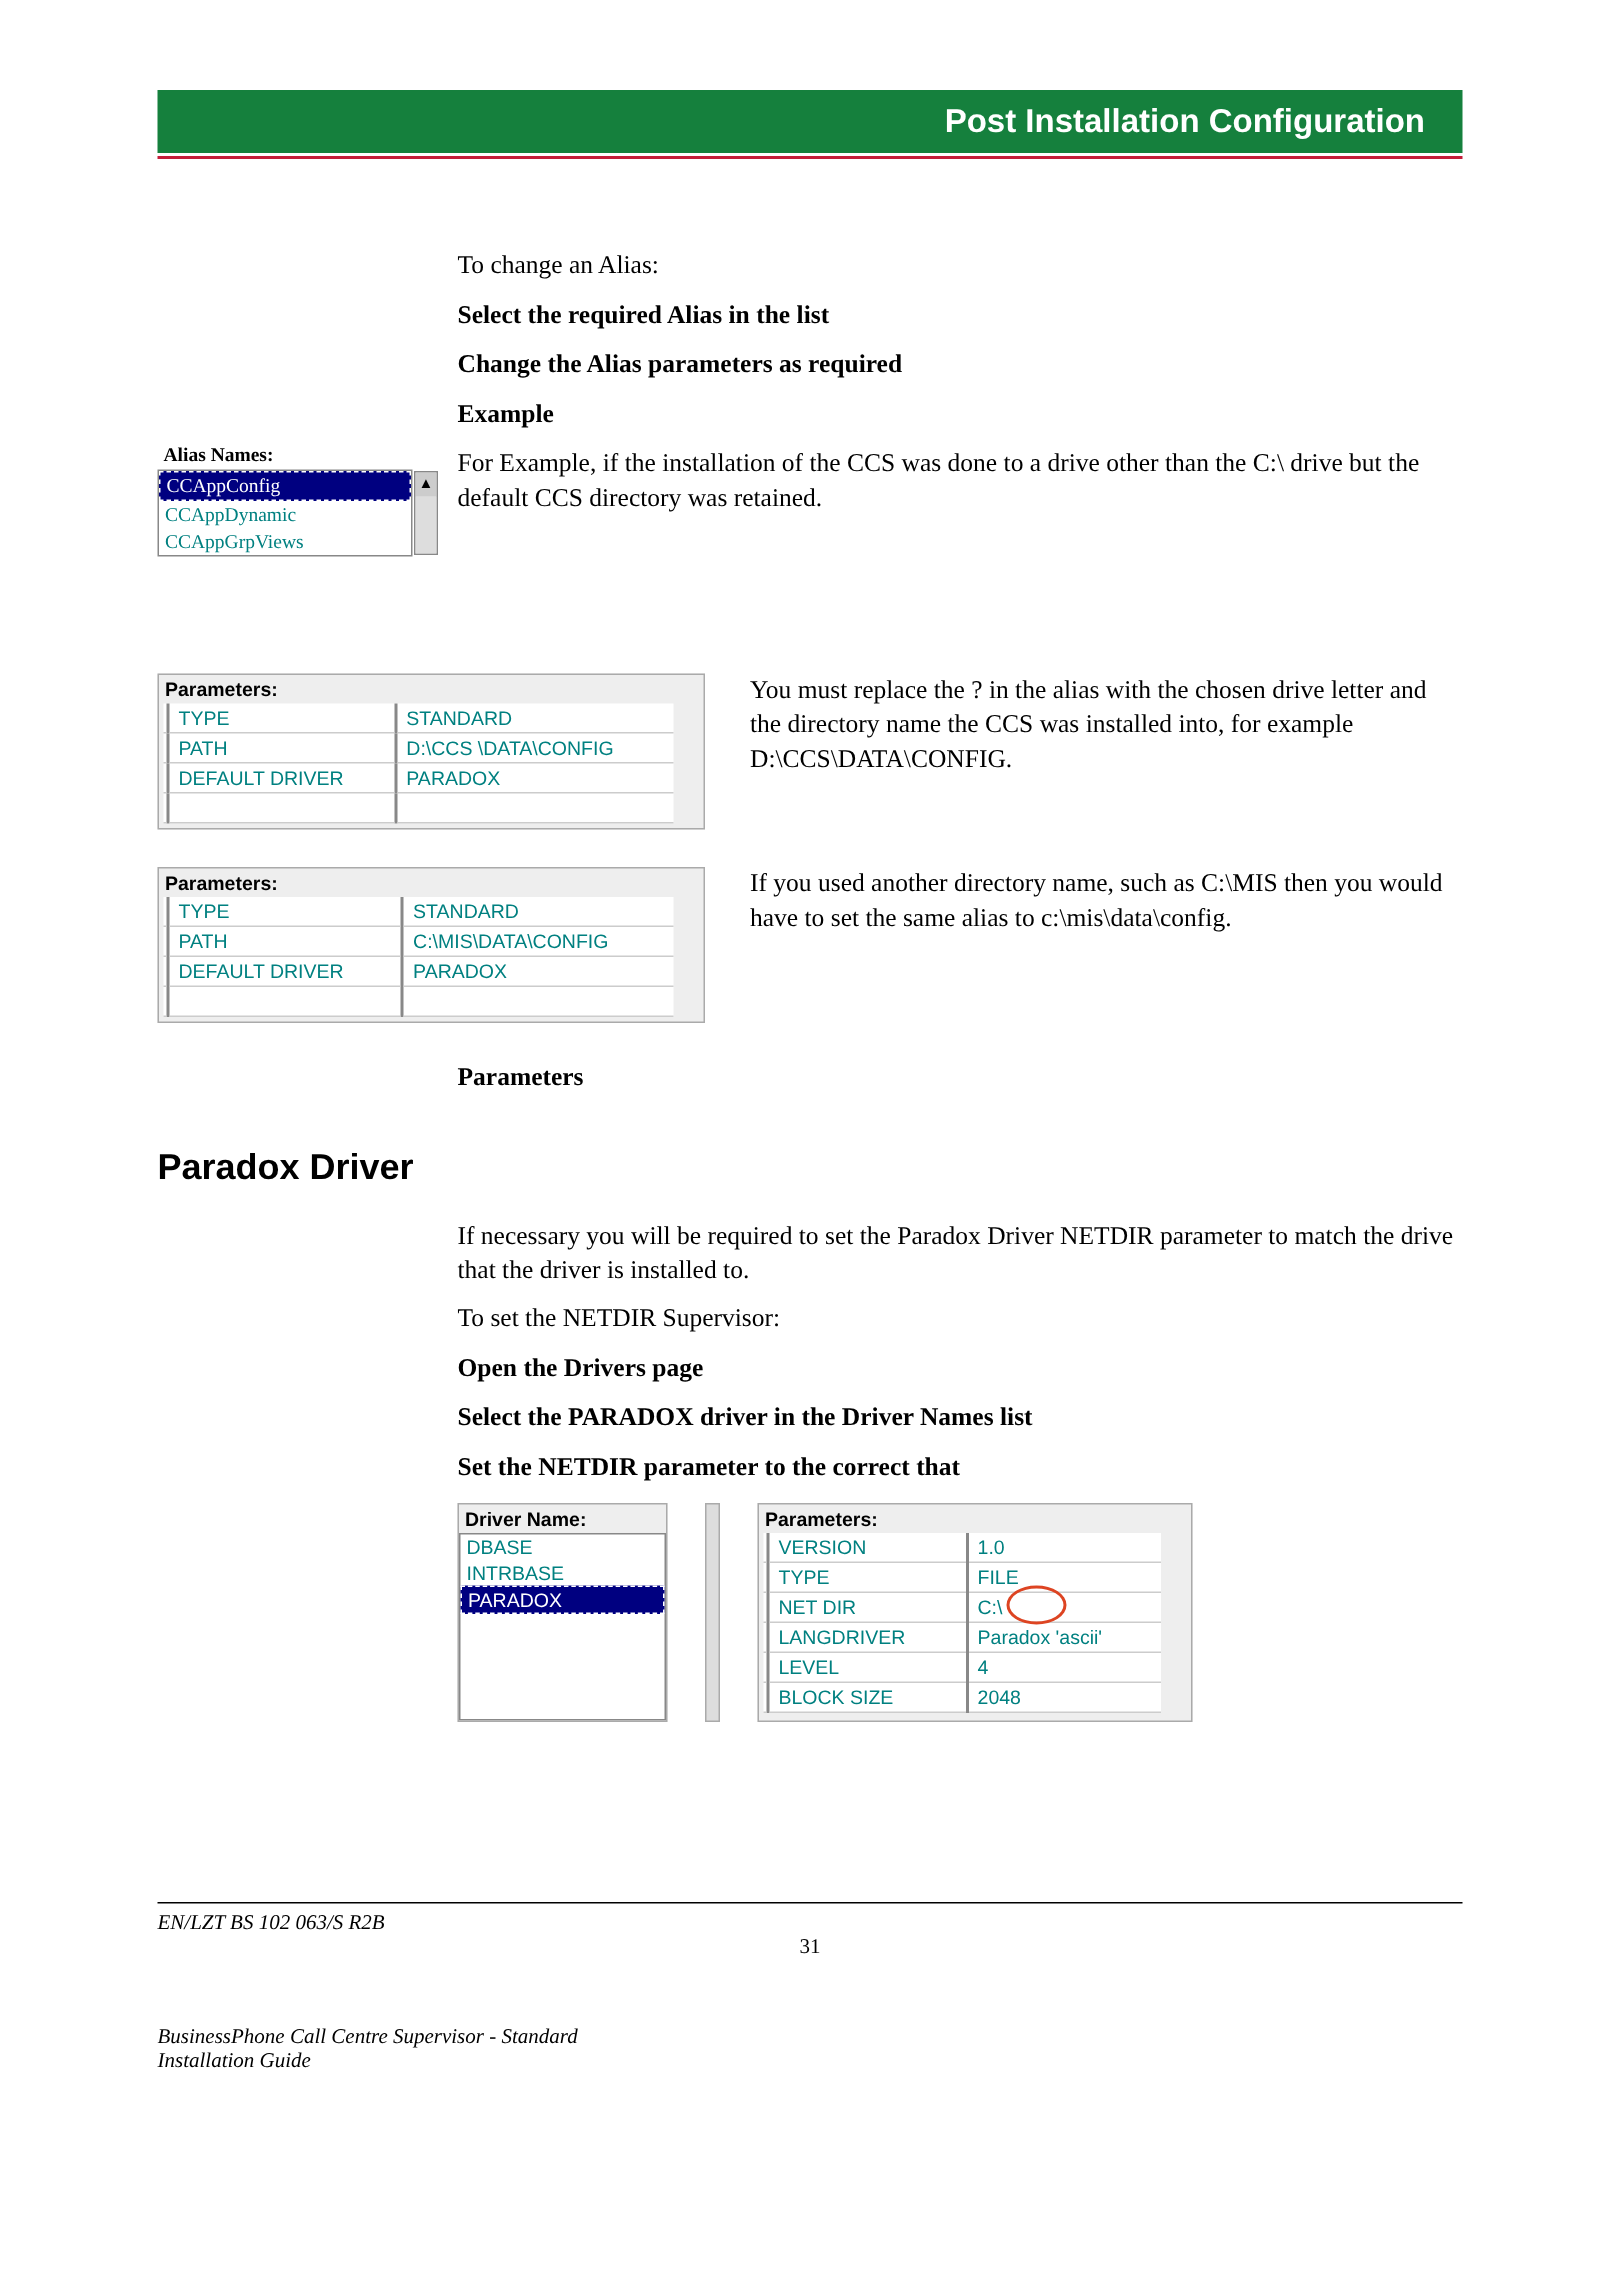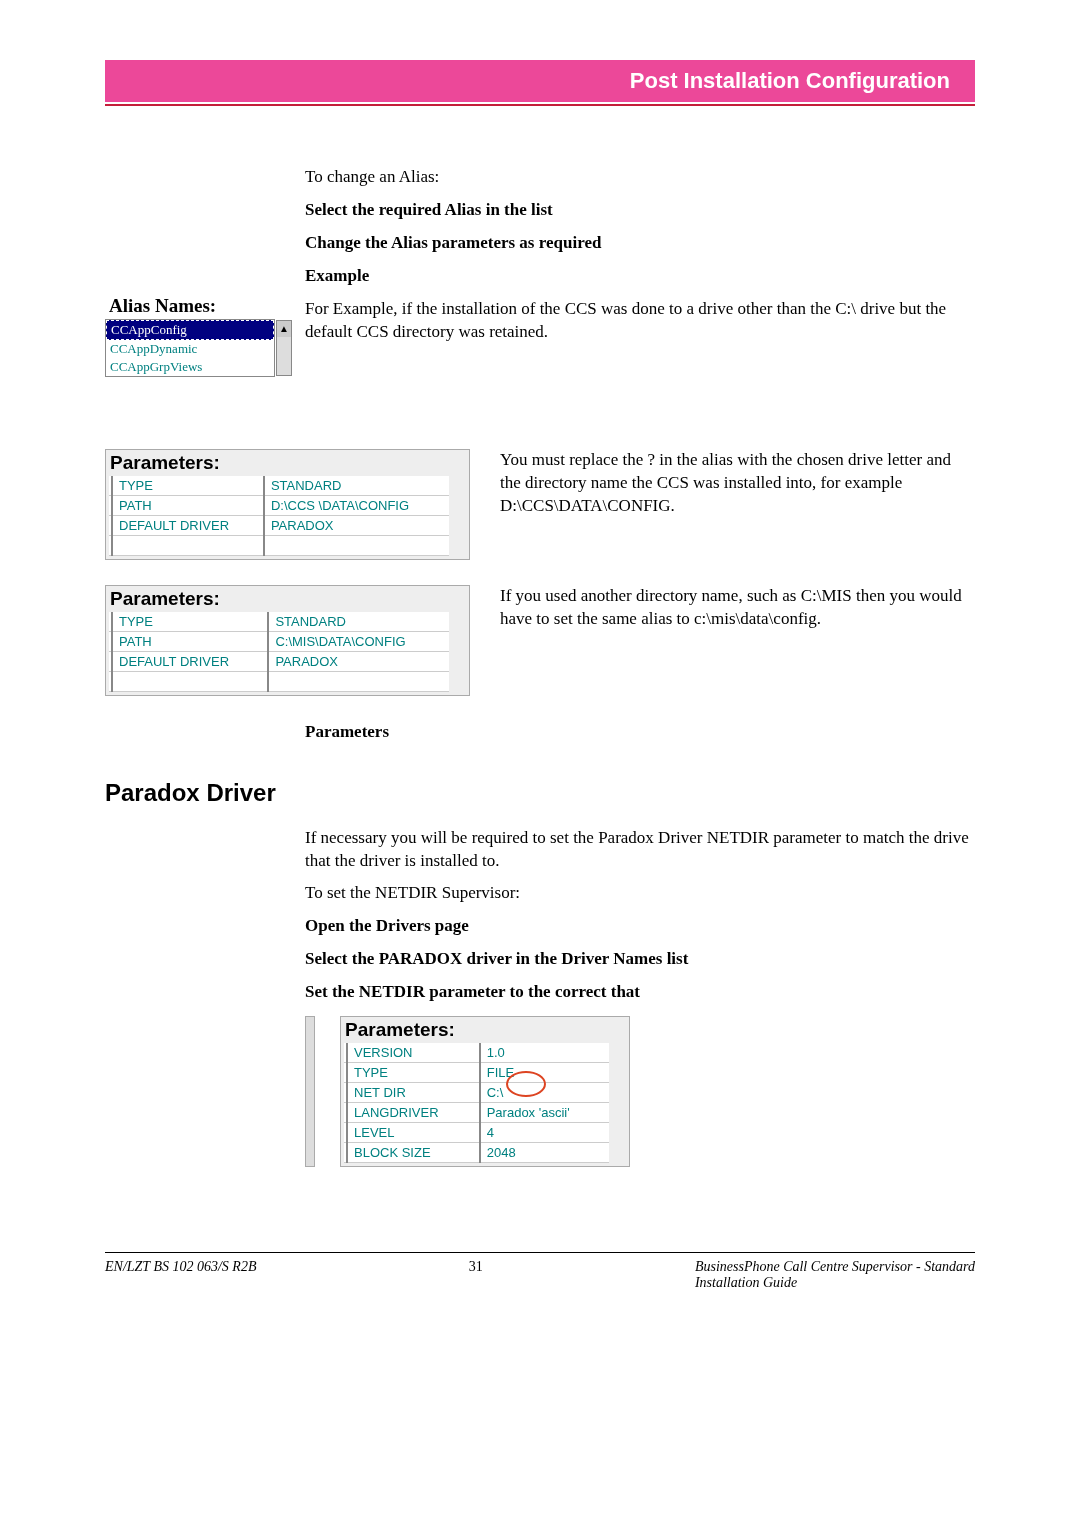--- a/index.html
+++ b/index.html
@@ -1,45 +1,45 @@
 <!DOCTYPE html>
 <html><head>
   <meta charset="utf-8">
   <style>
     * { margin: 0; padding: 0; box-sizing: border-box; }
     body { font-family: Georgia, 'Times New Roman', serif; background: #fff; width: 1080px; margin: 0 auto; }
     .page { padding: 60px 105px 40px 105px; position: relative; }
-    .red-banner { background: #ec4899; height: 42px; margin-bottom: 2px; display: flex; align-items: center; justify-content: flex-end; padding-right: 25px; }
+    .red-banner { background: #15803d; height: 42px; margin-bottom: 2px; display: flex; align-items: center; justify-content: flex-end; padding-right: 25px; }
     .red-banner-text { color: #fff; font-family: Arial, sans-serif; font-weight: bold; font-size: 22px; }
     .red-underline { border-bottom: 2px solid #c41e3a; margin-bottom: 60px; }
     .body-section { margin-left: 200px; }
     .body-section p { font-size: 17px; margin-bottom: 10px; line-height: 1.35; }
     .bold { font-weight: bold; }
     .alias-box { position: absolute; left: 105px; width: 170px; margin-top: -5px; }
-    .box-title { font-weight: bold; font-size: 19px; color: #000; padding: 2px 4px; }
+    .box-title { font-weight: bold; font-size: 13px; color: #000; padding: 2px 4px; }
     .list-area { background: #fff; border: 1px solid #888; position: relative; }
     .list-item { padding: 1px 4px; color: #008080; font-size: 13px; }
     .list-item.selected { background: #000080; color: #fff; border: 1px dashed #fff; }
     .scroll-arrow { position: absolute; right: -18px; top: 0; bottom: 0; width: 16px; background: #ddd; border: 1px solid #888; }
     .scroll-up { position: absolute; top: 0; left: 0; right: 0; height: 16px; background: #ccc; display: flex; align-items: center; justify-content: center; font-size: 10px; }
     .scroll-track { position: absolute; bottom: 0; left: 0; right: 0; top: 16px; background: #ddd; }
     .param-box-wrapper { display: flex; align-items: flex-start; margin-bottom: 25px; }
     .param-box { width: 365px; background: #eee; border: 1px solid #aaa; font-family: Arial, sans-serif; font-size: 14px; margin-right: 30px; }
     .param-table-wrap { padding: 0 20px 3px 3px; }
     .param-table { border-collapse: collapse; width: 100%; background: #fff; }
     .param-table td { border-left: 2px solid #888; border-bottom: 1px solid #ccc; padding: 2px 6px; color: #008080; font-size: 13px; }
     .param-table td.pad { border-left: none; width: 3px; padding:0; }
     .side-text { flex: 1; font-size: 17px; line-height: 1.35; }
     .section-heading { font-family: Arial, sans-serif; font-weight: bold; font-size: 24px; margin-bottom: 20px; }
     .driver-section { display: flex; gap: 25px; margin-left: 200px; }
     .driver-name-box { width: 140px; background: #eee; border: 1px solid #aaa; font-family: Arial, sans-serif; font-size: 14px; }
     .scrollbar-stub { width: 10px; background: #ddd; border: 1px solid #aaa; }
     .driver-param-box { width: 290px; background: #eee; border: 1px solid #aaa; font-family: Arial, sans-serif; font-size: 14px; }
     .circle-annotation { position: absolute; border: 2px solid #d42; border-radius: 50%; width: 40px; height: 26px; }
-    .footer { border-top: 1px solid #000; margin-top: 85px; padding-top: 6px; display: flex; justify-content: space-between; font-size: 14px; font-style: italic; }
+    .footer { border-top: 1px solid #000; margin-top: 120px; padding-top: 6px; display: flex; justify-content: space-between; font-size: 14px; font-style: italic; flex-direction: column; }
     .footer .page-num { font-style: normal; text-align: center; flex: 0 0 60px; }
     .footer .right { }
     .footer .left { font-style: italic; }
   </style>
 </head>
 <body>
 
 <div class="page">
   <div class="red-banner">
     <span class="red-banner-text">Post Installation Configuration</span>
@@ -152,20 +152,29 @@
 
   <div class="body-section">
     <p>If necessary you will be required to set the Paradox Driver NETDIR parameter to match the drive that the driver is installed to.</p>
     <p>To set the NETDIR Supervisor:</p>
     <p class="bold">Open the Drivers page</p>
     <p class="bold">Select the PARADOX driver in the Driver Names list</p>
     <p class="bold" style="margin-bottom:12px;">Set the NETDIR parameter to the correct that</p>
   </div>
 
   <div class="driver-section" style="position:relative;">
+    <div class="driver-name-box">
+      <div class="box-title">Driver Name:</div>
+      <div class="list-area">
+        <div class="list-item">DBASE</div>
+        <div class="list-item">INTRBASE</div>
+        <div class="list-item selected">PARADOX</div>
+        <div style="height:70px;"></div>
+      </div>
+    </div>
     <div class="scrollbar-stub"></div>
     <div class="driver-param-box" style="position:relative;">
       <div class="box-title">Parameters:</div>
       <div class="param-table-wrap">
         <table class="param-table">
           <tbody>
               <tr>
                 <td class="pad"></td>
                 <td>VERSION</td>
                 <td>1.0</td>

